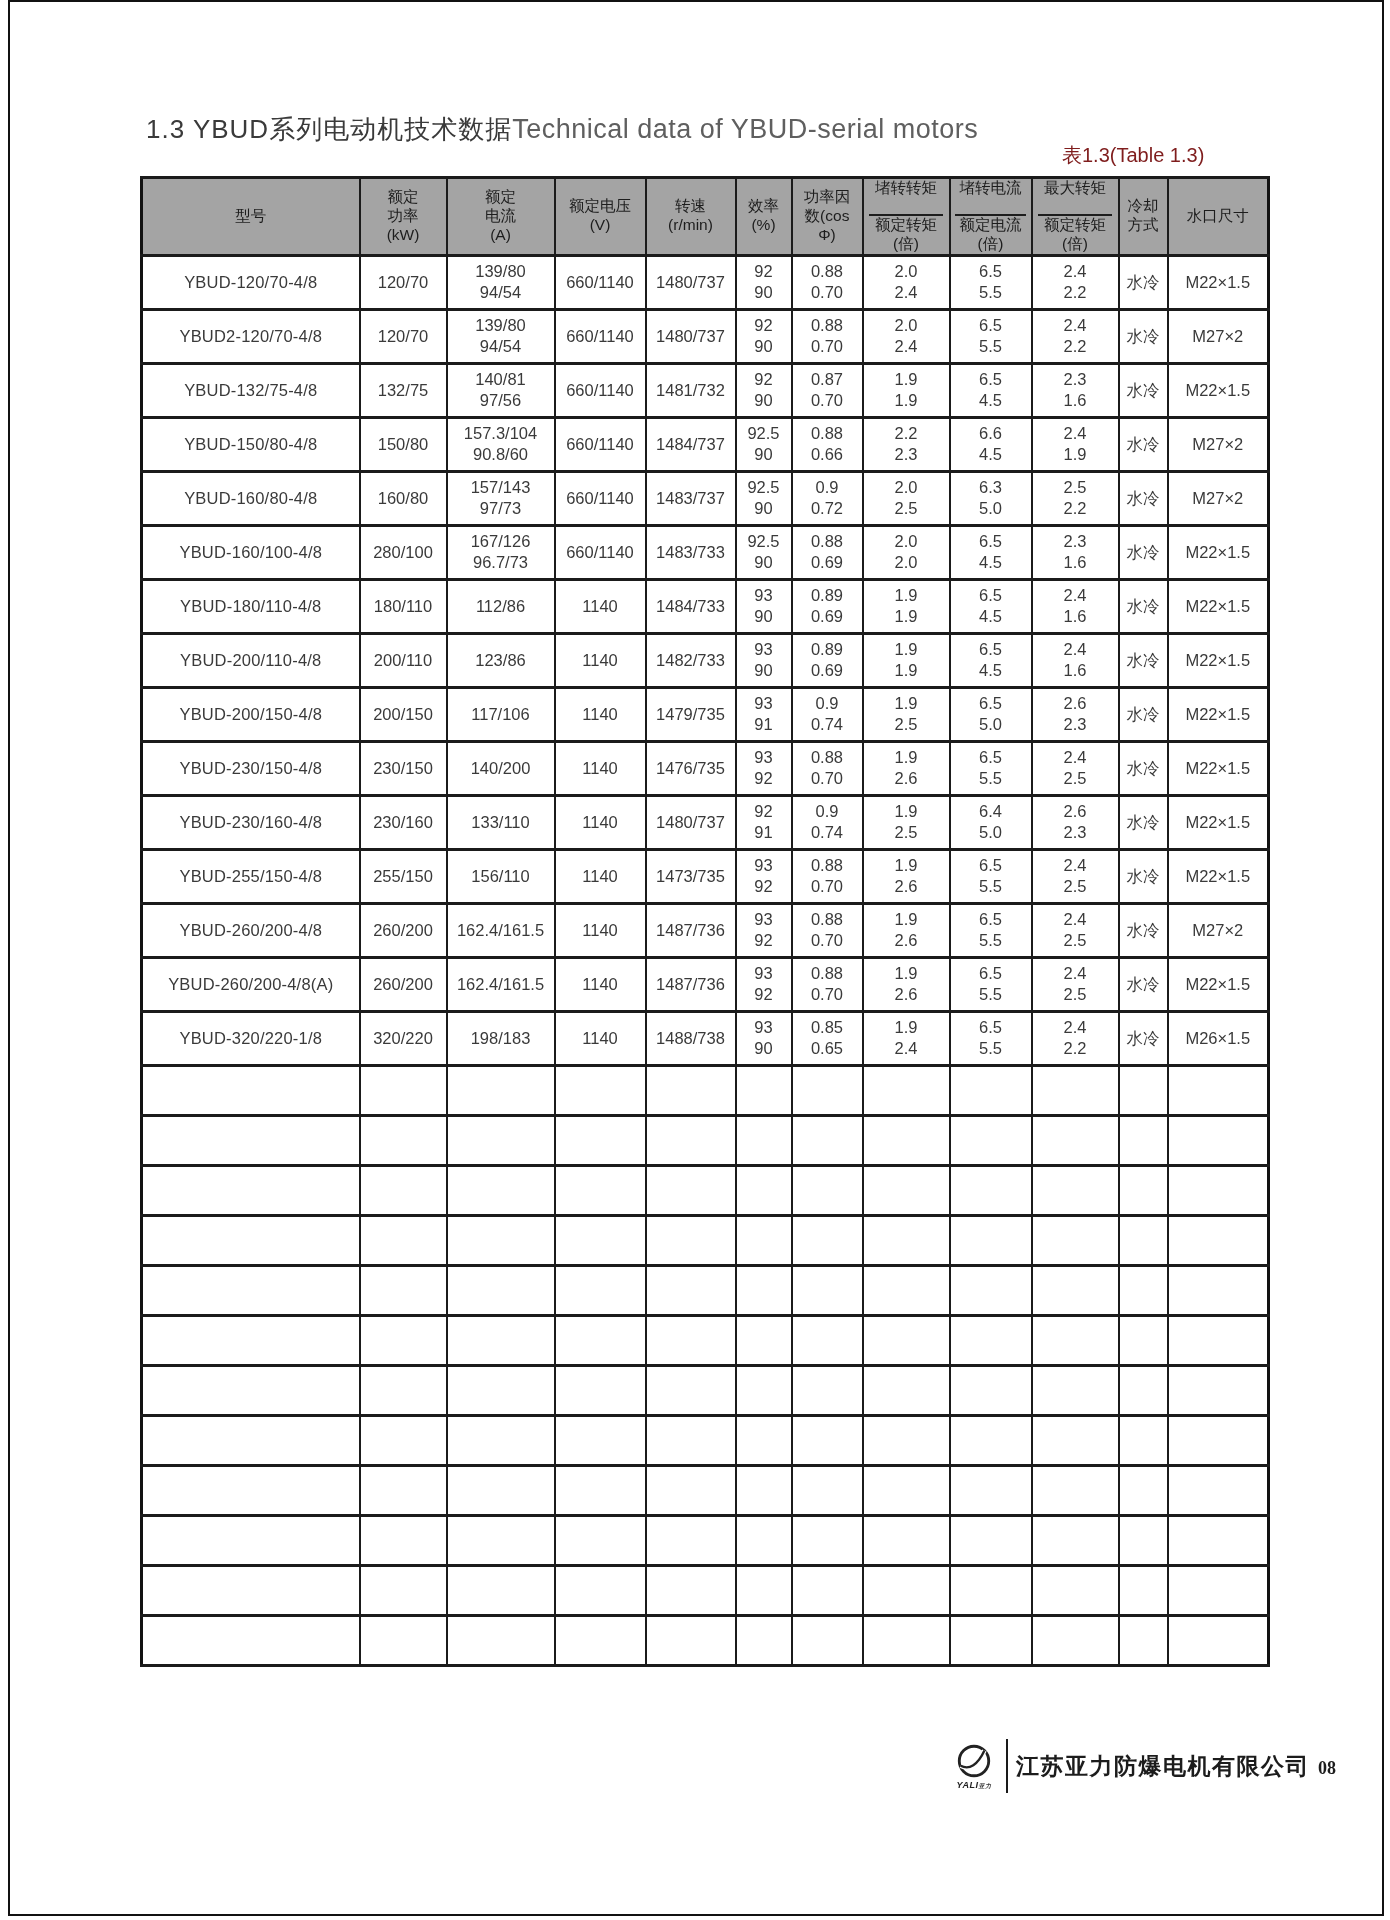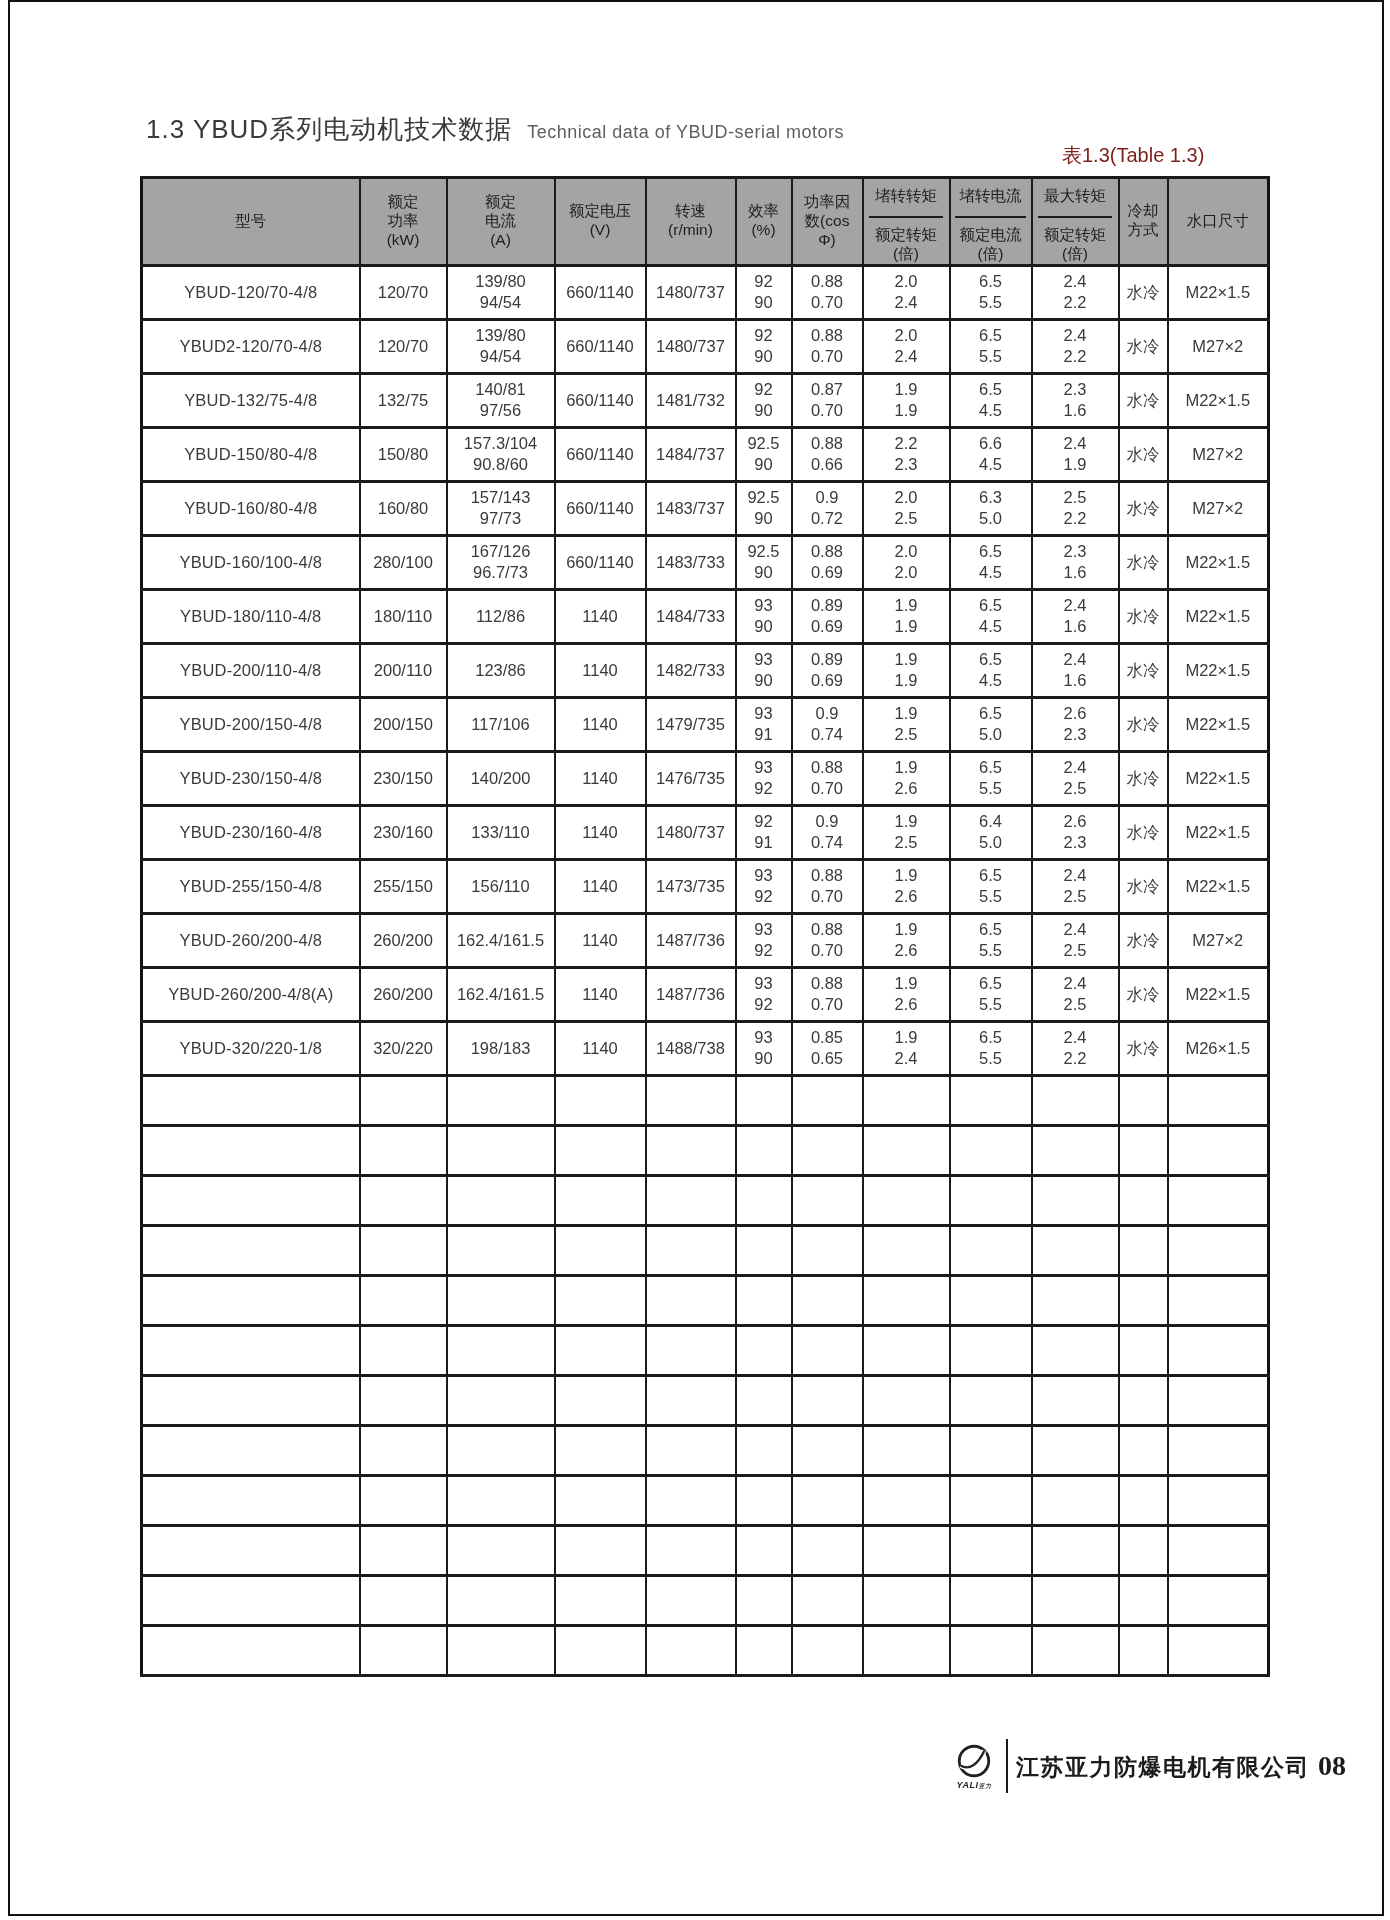--- a/index.html
+++ b/index.html
@@ -7,21 +7,21 @@
     width:1390px;height:1920px;position:relative;background:#ffffff;
     font-family:"Liberation Sans", sans-serif;overflow:hidden;
     -webkit-font-smoothing:antialiased;
   }
   .page-frame{
     position:absolute;left:8px;top:0;width:1372px;height:1912px;
     border:2px solid #111;pointer-events:none;
   }
   .title-row{position:absolute;left:146px;top:112px;white-space:nowrap;}
   .title-zh{font-size:26px;font-weight:500;color:#3a3a3a;letter-spacing:1px;}
-  .title-en{font-size:18px;font-weight:400;color:#5f5f5f;margin-left:15px;letter-spacing:0.5px;}
+  .title-en{font-size:27px;font-weight:400;color:#5f5f5f;margin-left:0;letter-spacing:0.5px;}
   .table-label{position:absolute;left:1062px;top:142px;font-size:20px;color:#7f1d1d;}
   table.motor{
     position:absolute;left:140px;top:176px;width:1127px;
     border-collapse:collapse;table-layout:fixed;
     border:3px solid #121212;
   }
   table.motor th, table.motor td{
     border:2px solid #1b1b1b;
     border-top-width:3px;border-bottom-width:3px;
     padding:0;vertical-align:middle;text-align:center;
@@ -31,30 +31,30 @@
     background:#a4a4a4;height:67px;
     font-size:15.5px;font-weight:400;color:#1d1d1d;line-height:1.22;
   }
   table.motor td{
     background:#ffffff;height:51px;
     font-size:16.5px;color:#3a3a3a;line-height:1.3;
   }
   td.model-cell{text-align:left;padding-left:15px;letter-spacing:0.2px;}
   tr.empty-row td{height:47px;}
   .hl{width:100%;}
-  .hl.fline{width:88%;margin:8px auto;border-bottom:2px solid #1d1d1d;padding-bottom:10px;}
+  .hl.fline{width:88%;margin:0 auto;border-bottom:2px solid #1d1d1d;padding-bottom:16px;}
   .footer{position:absolute;left:948px;top:1734px;height:64px;display:flex;align-items:center;}
   .logo-box{width:52px;text-align:center;line-height:1;}
   .logo-mark{display:block;margin:0 auto;}
   .logo-word{font-size:9px;font-weight:700;font-style:italic;color:#222;letter-spacing:0.5px;margin-top:1px;}
   .logo-sub{font-size:6px;color:#333;}
   .footer-divider{width:2px;height:54px;background:#1a1a1a;margin:0 8px 0 6px;}
   .company-line{font-family:"Liberation Serif", serif;font-weight:700;color:#1c1c1c;
     font-size:23px;letter-spacing:1.5px;white-space:nowrap;}
-  .page-num{font-size:28px;margin-left:8px;letter-spacing:0;}
+  .page-num{font-size:18px;margin-left:8px;letter-spacing:0;}
 </style>
 </head>
 <body>
 
 <div class="page-frame"></div>
 
 <div class="title-row">
   <span class="title-zh">1.3 YBUD系列电动机技术数据</span><span class="title-en">Technical data of YBUD-serial motors</span>
 </div>
 <div class="table-label">表1.3(Table 1.3)</div>

